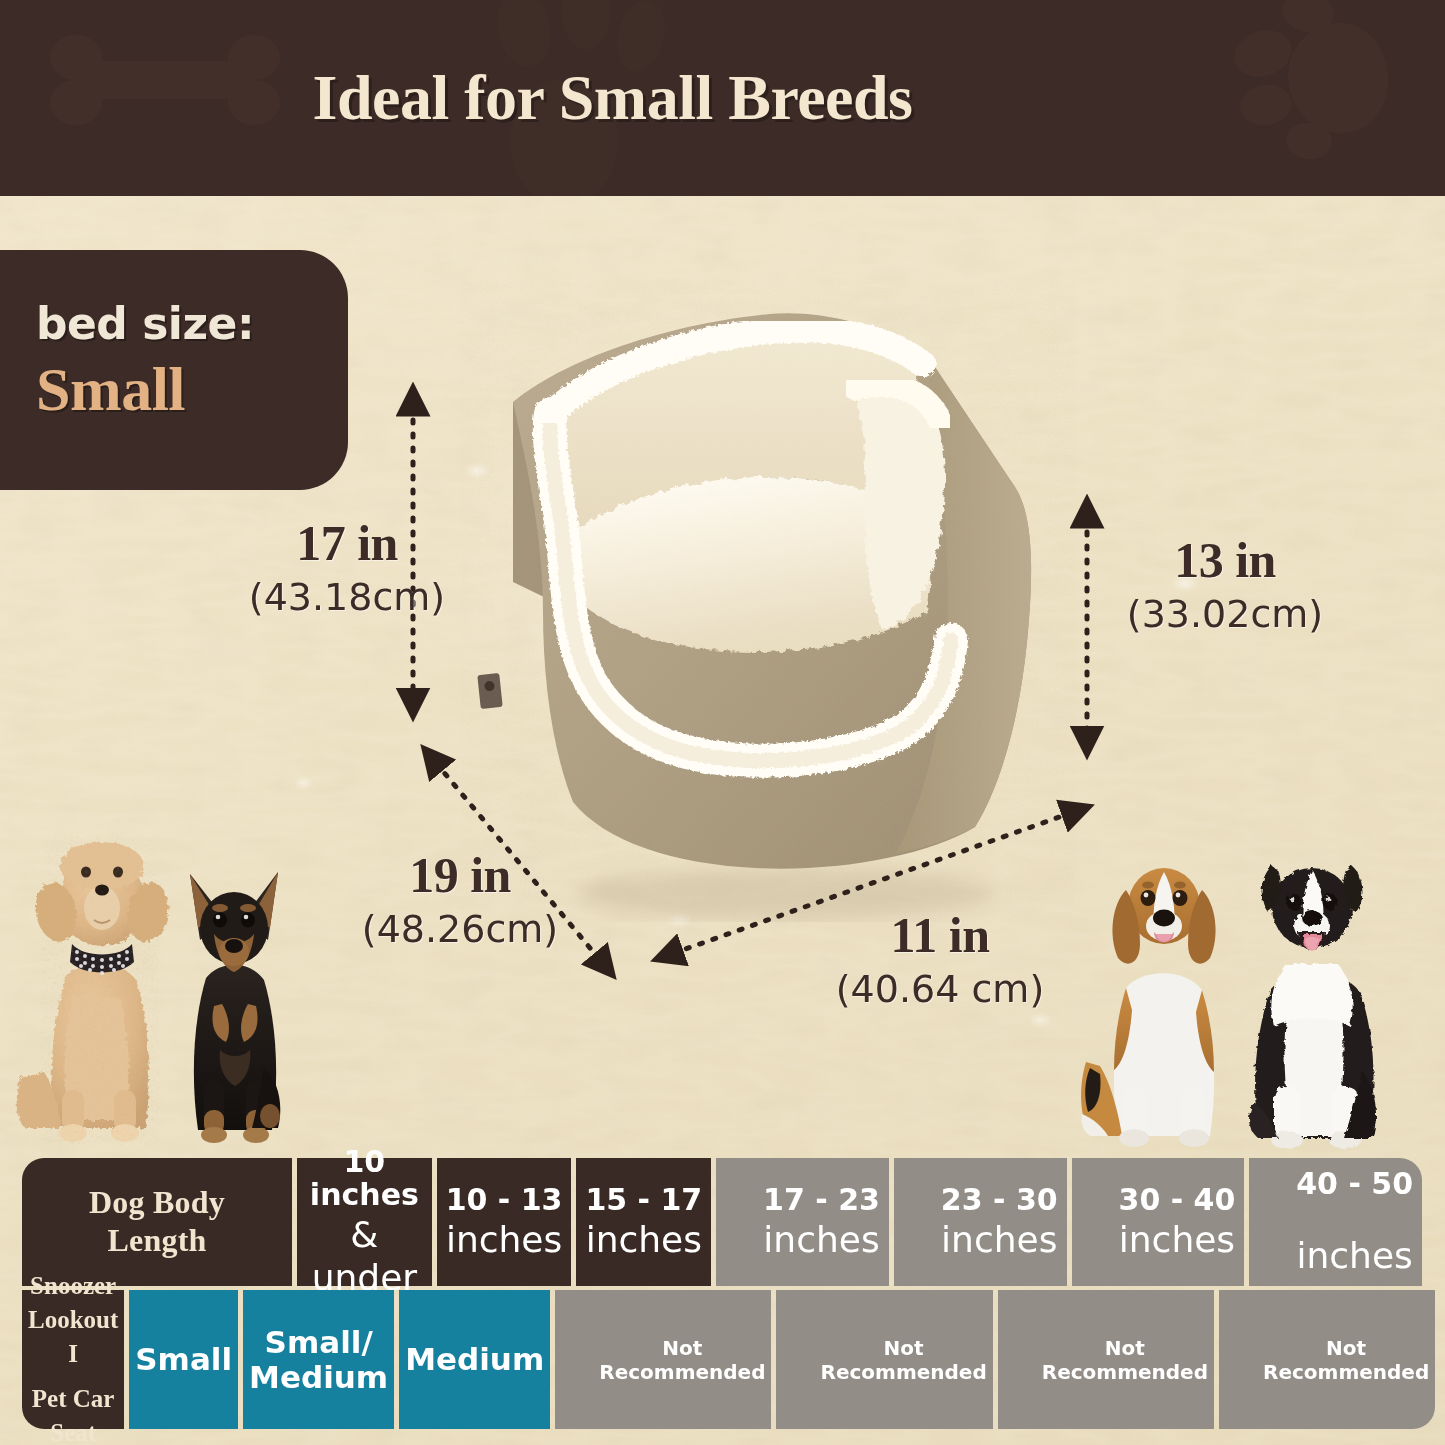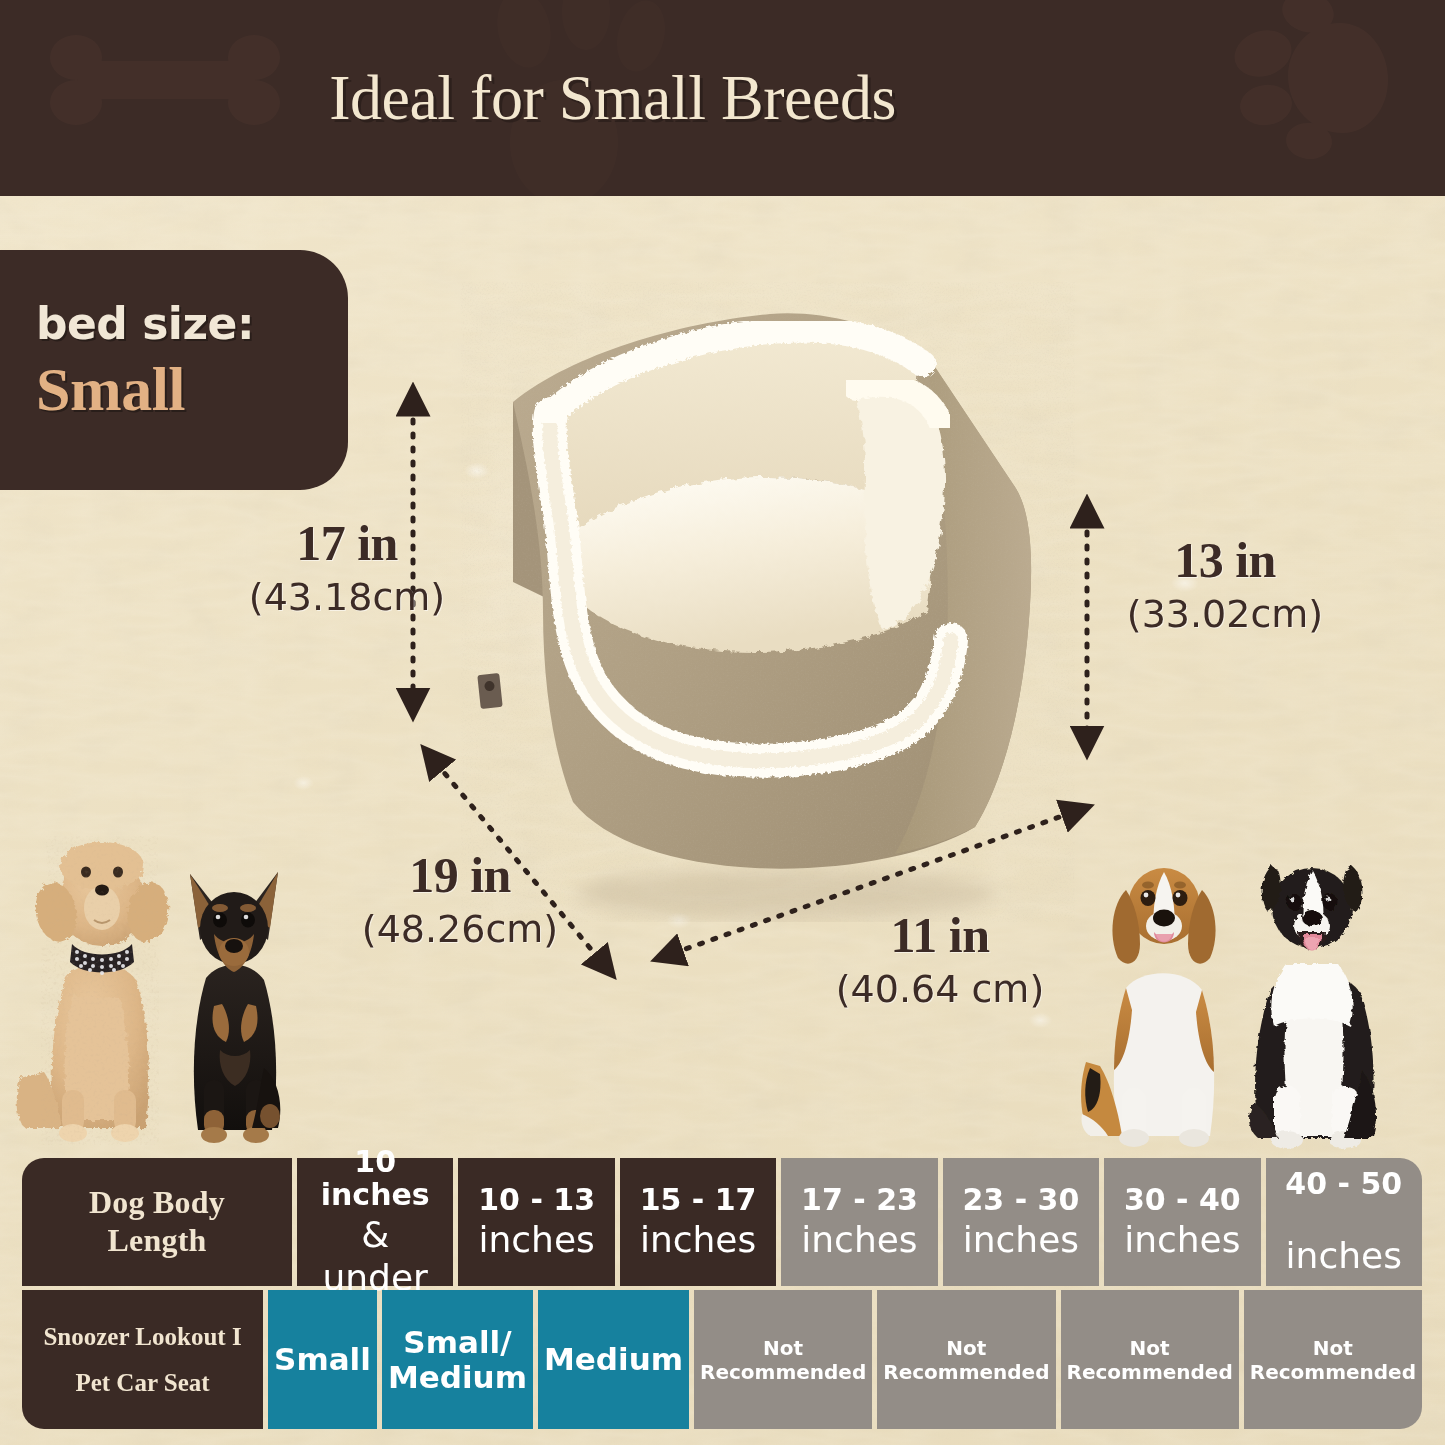--- a/index.html
+++ b/index.html
@@ -14,21 +14,21 @@
   
   .header{
     position:absolute;left:0;top:0;width:1445px;height:196px;
     background:#3c2b26;
     overflow:hidden;
   }
   .header-title{
     position:absolute;left:0;top:0;width:1225px;height:196px;
     display:flex;align-items:center;justify-content:center;
     font-family:"Liberation Serif", serif;
-    font-weight:normal;
+    font-weight:bold;
     font-size:64px;
     letter-spacing:-0.5px;
     color:#f3e7cf;
     text-shadow:3px 3px 0 rgba(0,0,0,.25);
     z-index:3;
   }
   .deco{position:absolute;opacity:.55;z-index:1;}
   
   .bone{left:40px;top:25px;width:250px;height:110px;}
   .bone .shaft{position:absolute;left:38px;top:36px;width:176px;height:38px;background:#4a342d;border-radius:8px;}
@@ -134,21 +134,21 @@
   .trow{display:flex;gap:5px;}
   .trow.head{height:128px;}
   .trow.body{height:139px;}
   .cell{
     display:flex;flex-direction:column;align-items:center;justify-content:center;
     text-align:center;color:#fff;box-sizing:border-box;padding:4px 6px;
   }
   .c-label{width:270px;}
   .c-data{flex:1;}
   .bg-dark{background:#3a2a25;}
-  .bg-grey{background:#938d87;}
+  .bg-grey{background:#938d87;padding-left:44px;}
   .bg-blue{background:#16819e;}
   .r-tl{border-top-left-radius:22px;}
   .r-tr{border-top-right-radius:22px;gap:32px;}
   .r-bl{border-bottom-left-radius:22px;gap:12px;}
   .r-br{border-bottom-right-radius:22px;}
 
   .hdr-label{
     font-family:"Liberation Serif", serif;font-weight:bold;
     font-size:32px;line-height:1.18;color:#f1e5d0;letter-spacing:.2px;
   }

